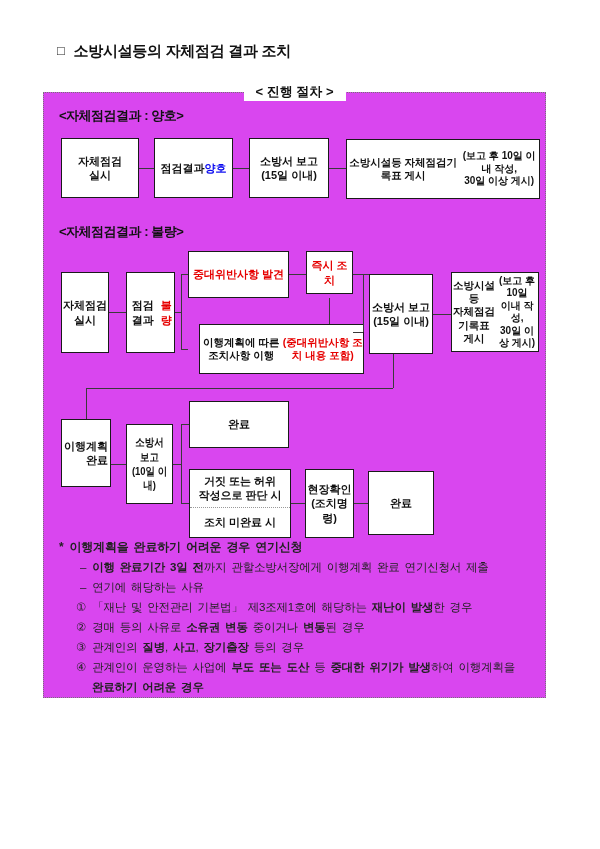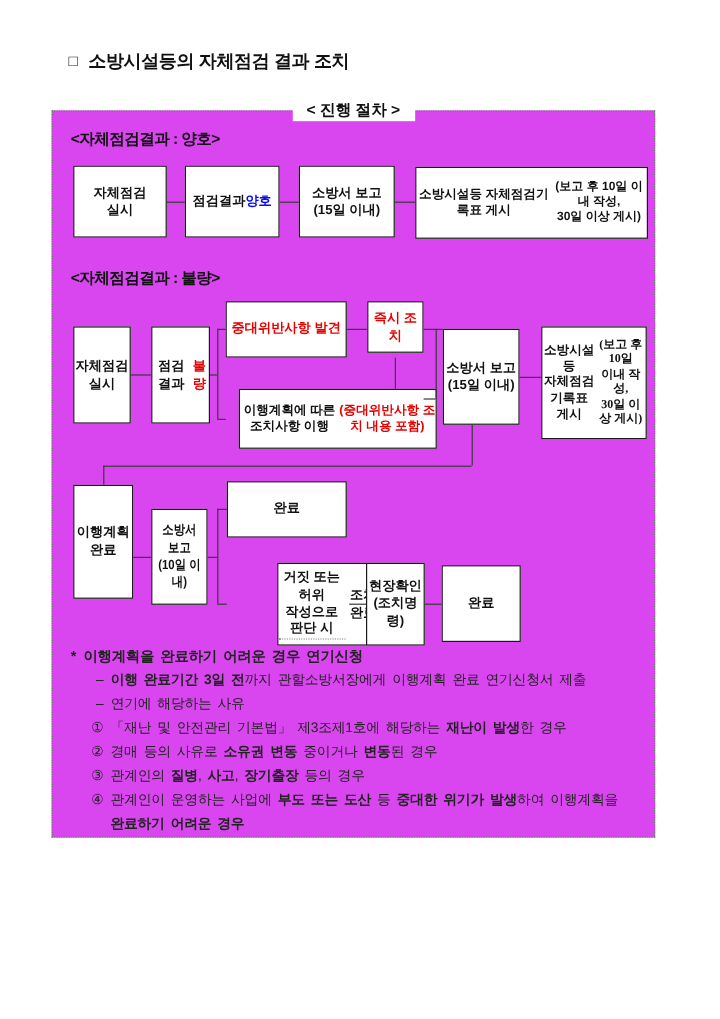--- a/index.html
+++ b/index.html
@@ -17,21 +17,21 @@
   .sec-title{position:absolute;font-size:13px;font-weight:800;letter-spacing:-0.5px;white-space:nowrap;}
   .fbox{position:absolute;box-sizing:border-box;border:1px solid #1a1a1a;background:#fff;
     display:flex;align-items:center;justify-content:center;text-align:center;
     white-space:pre-line;font-weight:700;font-size:11px;line-height:1.3;color:#111;}
   .fbox.tiny{font-size:10.5px;line-height:1.25;}
   .seg-red{color:#e60000;}
   .seg-blue{color:#0a0af0;}
   .seg-small{font-size:10px;}
   .seg-bold{font-weight:700;}
   .cond{display:inline-block;transform:scaleX(0.86);transform-origin:center;white-space:pre-line;}
-  .box-split{padding:0;margin-left:42px;}
+  .box-split{flex-direction:column;padding:0;}
   .box-split .cell{display:flex;align-items:center;justify-content:center;width:100%;
     white-space:pre-line;box-sizing:border-box;}
   .box-split .cell.top{flex:1.25;border-bottom:1px dotted #999;}
   .box-split .cell.bottom{flex:1;}
   .ln{position:absolute;background:#3a3a3a;}
   .ln.h{height:1px;}
   .ln.v{width:1px;}
   .notes{position:absolute;left:0px;top:444px;width:496px;font-size:11.5px;color:#222;
     letter-spacing:-0.2px;word-spacing:2px;}
   .note-line{line-height:20px;white-space:nowrap;}
@@ -74,21 +74,21 @@
     <div class="fbox" style="left:17px;top:179px;width:48px;height:81px;">자체점검
 실시</div>
     <div class="fbox" style="left:82px;top:179px;width:49px;height:81px;"><span>점검결과
 </span><span class="seg-red">불량</span></div>
     <div class="fbox" style="left:144px;top:158px;width:101px;height:47px;"><span class="seg-red">중대위반사항 발견</span></div>
     <div class="fbox" style="left:262px;top:158px;width:47px;height:43px;"><span class="seg-red">즉시 조치</span></div>
     <div class="fbox tiny" style="left:144px;top:231px;width:165px;height:50px;margin-left:11px;"><span>이행계획에 따른 조치사항 이행
 </span><span class="seg-red">(중대위반사항 조치 내용 포함)</span></div>
     <div class="fbox" style="left:325px;top:181px;width:64px;height:80px;">소방서 보고
 (15일 이내)</div>
-    <div class="fbox tiny" style="left:407px;top:179px;width:88px;height:94px;font-family:Liberation Serif, serif;"><span>소방시설등
+    <div class="fbox tiny" style="left:407px;top:179px;width:88px;height:80px;"><span>소방시설등
 자체점검기록표
 게시
 </span><span class="seg-small">(보고 후 10일
 이내 작성,
 30일 이상 게시)</span></div>
 
     <div class="ln h" style="left:65px;top:219px;width:17px;"></div>
     <div class="ln h" style="left:131px;top:219px;width:6px;"></div>
     <div class="ln v" style="left:137px;top:181px;height:75px;"></div>
     <div class="ln h" style="left:137px;top:181px;width:7px;"></div>
@@ -97,21 +97,21 @@
     <div class="ln h" style="left:309px;top:181px;width:16px;"></div>
     <div class="ln v" style="left:319px;top:181px;height:58px;"></div>
     <div class="ln h" style="left:309px;top:239px;width:10px;"></div>
     <div class="ln v" style="left:285px;top:205px;height:26px;"></div>
     <div class="ln h" style="left:389px;top:221px;width:18px;"></div>
 
     <div class="ln v" style="left:349px;top:261px;height:34px;"></div>
     <div class="ln h" style="left:42px;top:295px;width:307px;"></div>
     <div class="ln v" style="left:42px;top:295px;height:36px;"></div>
 
-    <div class="fbox" style="left:17px;top:311px;width:50px;height:95px;">이행계획
+    <div class="fbox" style="left:17px;top:326px;width:50px;height:68px;text-align:right;">이행계획
 완료</div>
     <div class="fbox" style="left:82px;top:331px;width:47px;height:80px;"><span class="cond">소방서 보고
 (10일 이내)</span></div>
     <div class="fbox" style="left:145px;top:308px;width:100px;height:47px;">완료</div>
     <div class="fbox box-split" style="left:145px;top:376px;width:102px;height:69px;">
       <div class="cell top">거짓 또는 허위
 작성으로 판단 시</div>
       <div class="cell bottom">조치 미완료 시</div>
     </div>
     <div class="fbox" style="left:261px;top:376px;width:49px;height:69px;">현장확인

